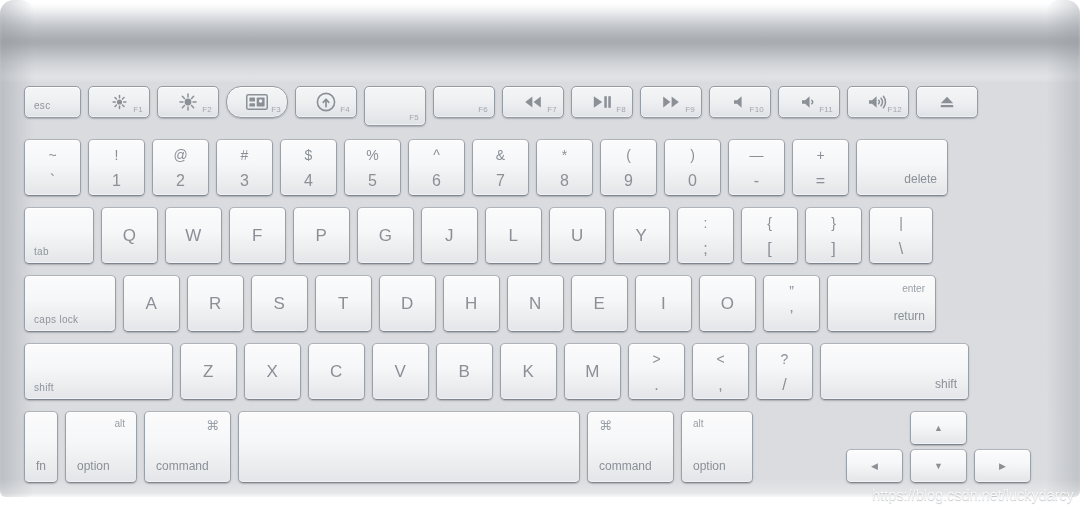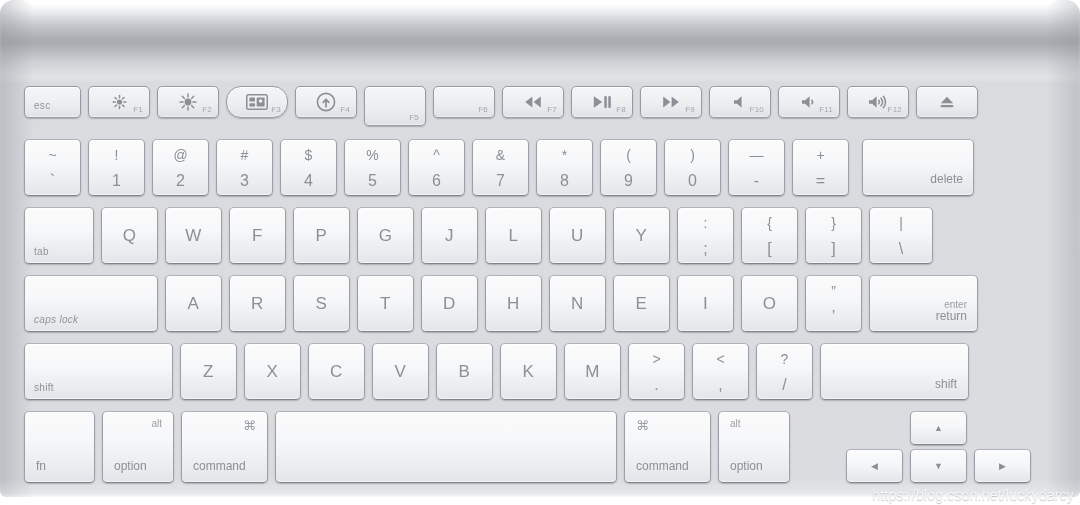--- a/index.html
+++ b/index.html
@@ -295,21 +295,21 @@
         <span class="lo">0</span>
       </div>
       <div class="key dual" style="width: 57px; height: 57px;">
         <span class="up">—</span>
         <span class="lo">-</span>
       </div>
       <div class="key dual" style="width: 57px; height: 57px;">
         <span class="up">+</span>
         <span class="lo">=</span>
       </div>
-      <div class="key" style="width: 112px; height: 57px; margin-left: 6px;">
+      <div class="key" style="width: 92px; height: 57px;">
         <span class="" style="position: absolute; right: 10px; bottom: 9px; font-size: 12px; color: rgb(139, 144, 151);">delete</span>
       </div>
     </div>
 
   <div class="row" id="row-top" style="left:24px;top:207px;gap:7px;">
       <div class="key" style="width: 70px; height: 57px;">
         <span class="corner-bl">tab</span>
       </div>
       <div class="key letter" style="width: 57px; height: 57px;">
         <span class="glyph">Q</span>
@@ -350,21 +350,21 @@
         <span class="up">}</span>
         <span class="lo">]</span>
       </div>
       <div class="key dual" style="width: 64px; height: 57px;">
         <span class="up">|</span>
         <span class="lo">\</span>
       </div>
     </div>
 
   <div class="row" id="row-home" style="left:24px;top:275px;gap:7px;">
-      <div class="key" style="width: 134px; height: 57px; font-style: italic;">
+      <div class="key" style="width: 92px; height: 57px;">
         <span class="corner-bl">caps lock</span>
       </div>
       <div class="key letter" style="width: 57px; height: 57px;">
         <span class="glyph">A</span>
       </div>
       <div class="key letter" style="width: 57px; height: 57px;">
         <span class="glyph">R</span>
       </div>
       <div class="key letter" style="width: 57px; height: 57px;">
         <span class="glyph">S</span>
@@ -388,21 +388,21 @@
         <span class="glyph">I</span>
       </div>
       <div class="key letter" style="width: 57px; height: 57px;">
         <span class="glyph">O</span>
       </div>
       <div class="key dual" style="width: 57px; height: 57px;">
         <span class="up">”</span>
         <span class="lo">’</span>
       </div>
       <div class="key" style="width: 109px; height: 57px;">
-        <span class="" style="position: absolute; right: 10px; top: 7px; font-size: 10px; color: rgb(154, 160, 167); margin-top: 16px;">enter</span>
+        <span class="" style="position: absolute; right: 10px; top: 7px; font-size: 10px; color: rgb(154, 160, 167);">enter</span>
         <span class="" style="position: absolute; right: 10px; bottom: 8px; font-size: 12px; color: rgb(139, 144, 151);">return</span>
       </div>
     </div>
 
   <div class="row" id="row-bottom" style="left:24px;top:343px;gap:7px;">
       <div class="key" style="width: 149px; height: 57px;">
         <span class="corner-bl">shift</span>
       </div>
       <div class="key letter" style="width: 57px; height: 57px;">
         <span class="glyph">Z</span>
@@ -436,21 +436,21 @@
       <div class="key dual" style="width: 57px; height: 57px;">
         <span class="up">?</span>
         <span class="lo">/</span>
       </div>
       <div class="key" style="width: 149px; height: 57px;">
         <span class="" style="position: absolute; right: 11px; bottom: 8px; font-size: 12px; color: rgb(139, 144, 151);">shift</span>
       </div>
     </div>
 
   <div class="row" id="row-mod" style="left:24px;top:411px;gap:7px;">
-      <div class="key" style="width: 71px; height: 72px;">
+      <div class="key" style="width: 34px; height: 72px;">
         <span class="" style="position: absolute; left: 11px; bottom: 9px; font-size: 12px; color: rgb(139, 144, 151); right: auto;">fn</span>
       </div>
       <div class="key" style="width: 72px; height: 72px;">
         <span class="" style="position: absolute; right: 11px; top: 6px; font-size: 10px; color: rgb(154, 160, 167);">alt</span>
         <span class="" style="position: absolute; left: 11px; bottom: 9px; font-size: 12px; color: rgb(139, 144, 151); right: auto;">option</span>
       </div>
       <div class="key" style="width: 87px; height: 72px;">
         <span class="" style="position: absolute; right: 11px; top: 6px; font-size: 13px; color: rgb(154, 160, 167);">⌘</span>
         <span class="" style="position: absolute; left: 11px; bottom: 9px; font-size: 12px; color: rgb(139, 144, 151); right: auto;">command</span>
       </div>

